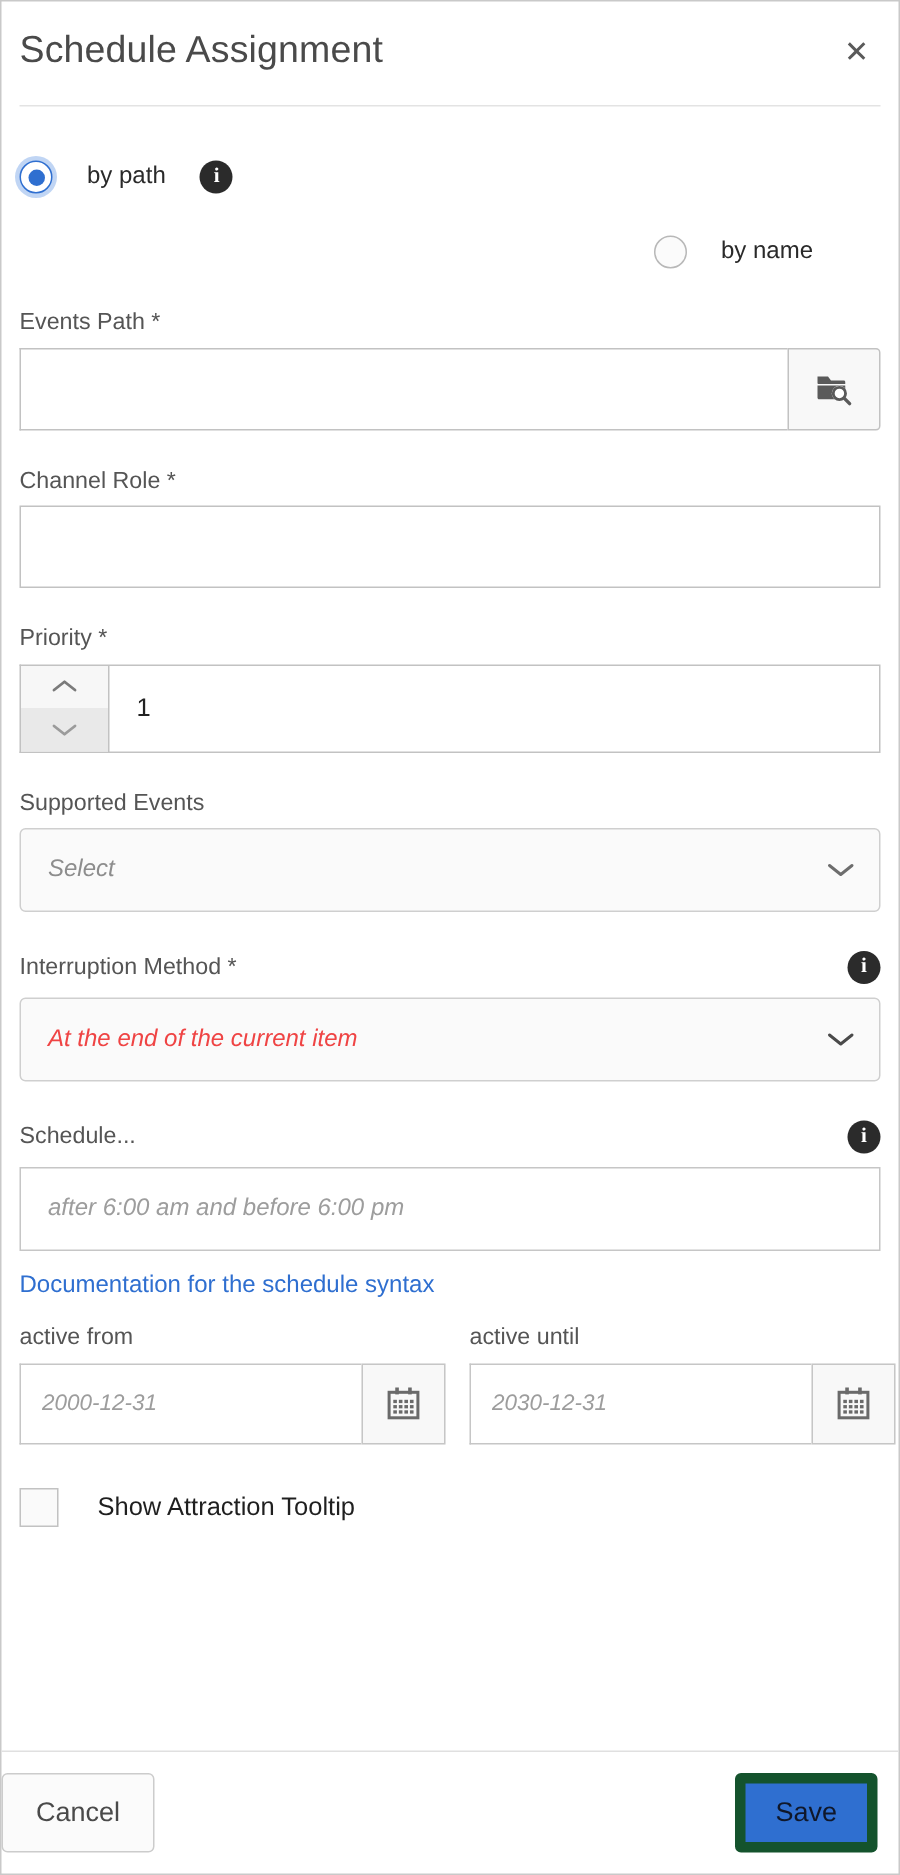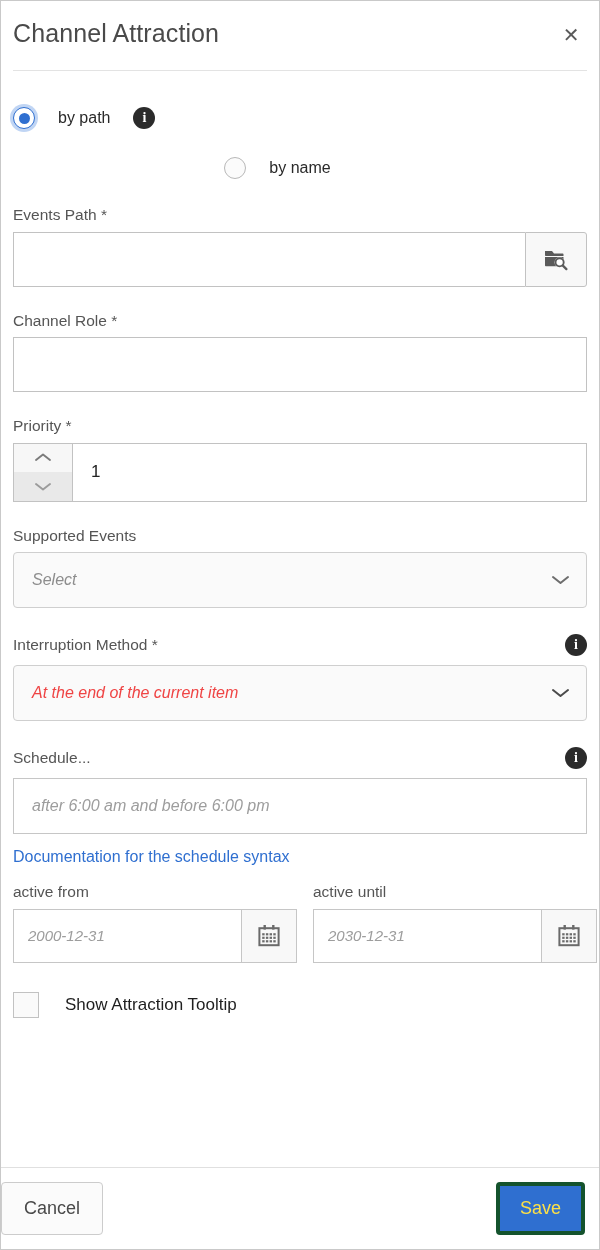--- a/index.html
+++ b/index.html
@@ -116,21 +116,21 @@
     font-family: "Liberation Serif", serif;
     display: inline-flex; align-items: center; justify-content: center;
     flex: 0 0 auto;
     cursor: pointer;
     line-height: 1;
   }
   .ref-row .info-icon { margin-left: 23px; }
 
   .ref-row-2 {
     margin-top: 24px;
-    display: flex; align-items: center; justify-content: center;
+    display: flex; align-items: center; justify-content: flex-end;
     padding-right: 45px;
     height: 26px;
   }
 
   
   .block { margin-top: 26px; }
   .block .field-label { display: block; margin-bottom: 9px; }
 
   .label-row {
     display: flex; align-items: center; justify-content: space-between;
@@ -281,34 +281,34 @@
   }
   .btn-cancel {
     min-width: 100px; padding: 0 22px;
     border: 1px solid #cccccc;
     background: #fbfbfb;
     color: #4a4a4a;
   }
   .btn-save {
     min-width: 82px; padding: 0 20px;
     margin-left: 20px;
-    border: 4px solid #14532d;
+    border: 7px solid #14532d;
     background: #2f6fd0;
-    color: #fde047;
+    color: #0f172a;
   }
 
   .chev { display: block; }
 </style>
 </head>
 <body>
 
 <div class="dialog">
 
   <div class="dlg-header">
-    <div class="dlg-title">Channel Attraction</div>
+    <div class="dlg-title">Schedule Assignment</div>
     <button class="close-btn">✕</button>
   </div>
   <div class="header-rule"></div>
 
   <div class="dlg-body">
 
     <div class="ref-row">
       <div class="radio-opt">
         <span class="radio checked"></span>
         <span class="radio-text">by path</span>

